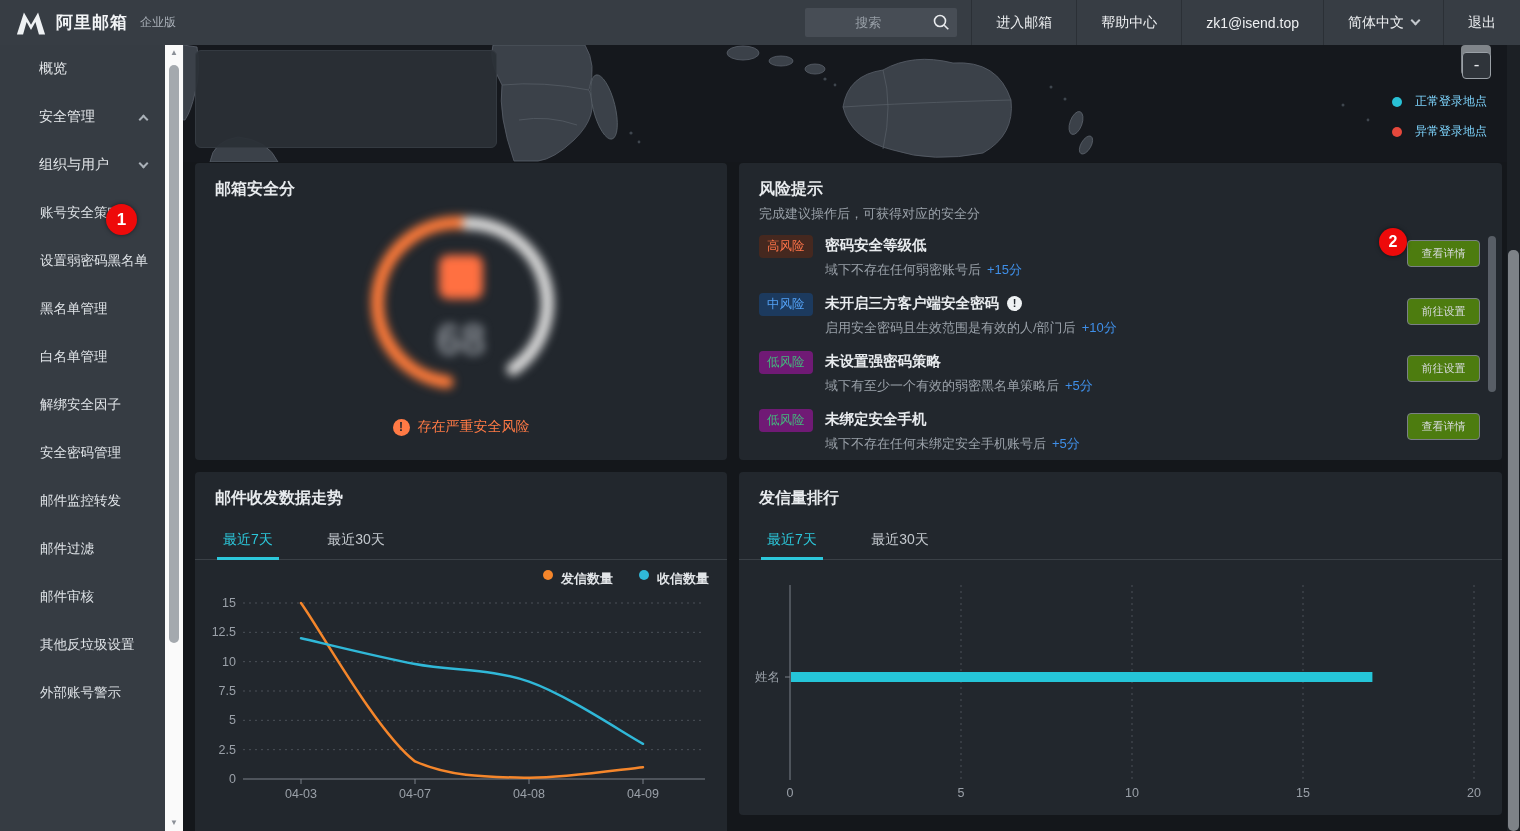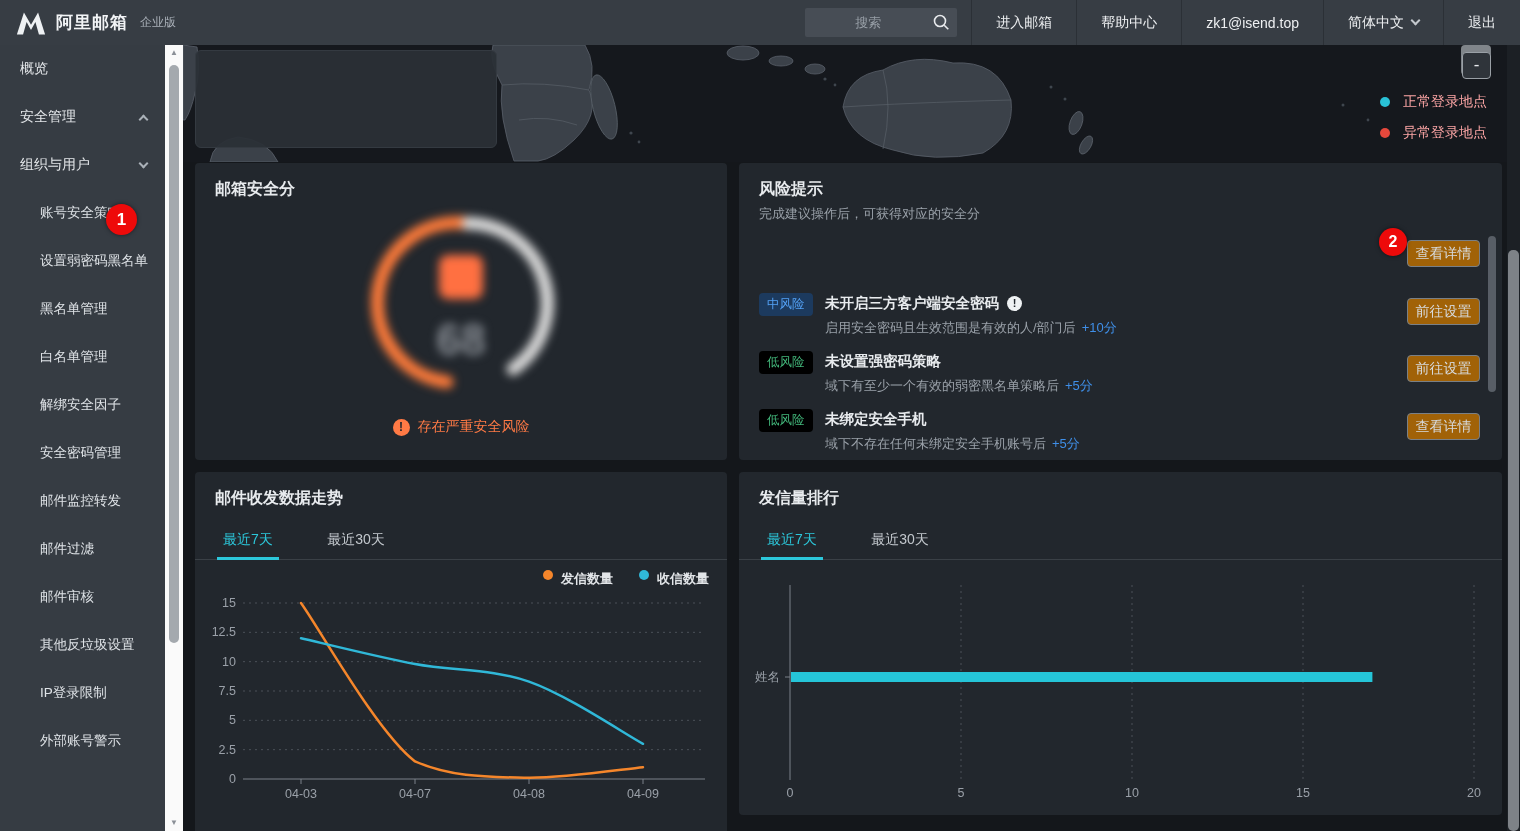--- a/index.html
+++ b/index.html
@@ -27,21 +27,21 @@
     gap:8px; white-space:nowrap; }
   .chev { display:inline-block; width:7px; height:7px; border-right:2px solid #c3c8cd;
     border-bottom:2px solid #c3c8cd; transform:rotate(45deg); margin-top:-4px; }
   .chev.up { transform:rotate(-135deg); margin-top:4px; }
 
   
   .sidebar { position:absolute; left:0; top:45px; width:165px; height:786px;
     background:#363c43; z-index:20; }
   .side-item { height:48px; display:flex; align-items:center; padding:0 18px 0 20px;
     color:#e4e7ea; font-size:14px; cursor:pointer; }
-  .side-item .lbl { flex:1; }
+  .side-item .lbl { flex:1;margin-left:19px; }
   .side-item .chev { border-color:#aab1b8; }
   .sub-item { height:48px; display:flex; align-items:center; padding-left:40px;
     color:#dfe3e7; font-size:13.5px; cursor:pointer; }
   .sub-item.active { background:#12c2d9; color:#ffffff; }
 
   
   .side-sb { position:absolute; left:165px; top:45px; width:18px; height:786px;
     background:#fafafa; z-index:21; }
   .side-sb .arrow { position:absolute; left:0; width:18px; height:16px; color:#8b9097;
     font-size:8px; text-align:center; line-height:16px; cursor:pointer; }
@@ -61,21 +61,21 @@
     background:rgba(43,48,54,0.94); border-radius:6px; border:1px solid #343a41; }
   .map-zoom-partial { position:absolute; left:1278px; top:0; width:30px; height:30px;
     background:#80858a; border-radius:4px; }
   .map-zoom-out { position:absolute; left:1279px; top:7px; width:29px; height:27px;
     background:#2f343a; border:1px solid #9aa0a6; border-radius:4px; color:#e8eaed;
     font-size:17px; line-height:24px; text-align:center; cursor:pointer; }
   .map-legend { position:absolute; right:20px; top:48px; }
   .map-legend .row { display:flex; align-items:center; gap:13px; margin-bottom:13px;
     cursor:pointer; }
   .map-legend .dot { width:10px; height:10px; border-radius:50%; }
-  .map-legend .txt { color:#fca5a5; font-size:14px;text-align:right; }
+  .map-legend .txt { color:#7dd3fc; font-size:12px;text-align:right; }
 
   
   .card { position:absolute; background:#22272d; border-radius:4px; }
   #card-score { left:195px; top:163px; width:532px; height:297px; }
   #card-risk  { left:739px; top:163px; width:763px; height:297px; }
   #card-trend { left:195px; top:472px; width:532px; height:435px; }
   #card-rank  { left:739px; top:472px; width:763px; height:343px; }
   .card-title { position:absolute; left:20px; top:16px; color:#e8ebee; font-size:16px;
     font-weight:bold; }
 
@@ -89,30 +89,30 @@
     line-height:17px; }
   .score-status .txt { color:#ff7a45; font-size:14px; }
 
   
   .risk-sub { position:absolute; left:20px; top:42px; color:#9aa1a9; font-size:13px; }
   .risk-row { position:absolute; left:20px; width:640px; height:58px; }
   .risk-badge { position:absolute; left:0; top:2px; font-size:12.5px; padding:3px 8px;
     border-radius:4px; }
   .risk-badge.high { color:#ff7449; background:#45281f; }
   .risk-badge.mid  { color:#53a1f5; background:#1c3a5e; }
-  .risk-badge.low  { color:#43b97c; background:#000000; }
+  .risk-badge.low  { color:#43b97c; background:#701a75; }
   .risk-title { position:absolute; left:66px; top:3px; color:#e8ebee; font-size:14.5px;
     font-weight:bold; display:flex; align-items:center; gap:8px; }
   .info-ic { width:15px; height:15px; border-radius:50%; background:#eef1f3;
     color:#22272d; font-weight:bold; font-size:11px; line-height:15px;
     text-align:center; cursor:pointer; }
   .risk-desc { position:absolute; left:66px; top:28px; color:#9aa1a9; font-size:13px; }
   .risk-desc .bonus { color:#3f8fe8; margin-left:6px; }
-  .risk-btn { position:absolute; right:22px; width:73px; height:27px; background:#a16207;
-    border:1px solid #7a8086; border-radius:4px; color:#d7dadd; font-size:14px;
+  .risk-btn { position:absolute; right:22px; width:73px; height:27px; background:#4d7c0f;
+    border:1px solid #7a8086; border-radius:4px; color:#d7dadd; font-size:11px;
     cursor:pointer; font-family:"Liberation Sans", sans-serif; }
   .risk-sb-thumb { position:absolute; right:6px; top:73px; width:8px; height:156px;
     background:#585e66; border-radius:4px; cursor:pointer; }
 
   
   .tabs { position:absolute; left:0; top:54px; width:100%; height:34px;
     border-bottom:1px solid #3a4046; padding-left:22px; }
   .tab { display:inline-block; height:34px; line-height:26px; margin-right:38px;
     padding:0 6px; color:#c3c8cd; font-size:14px; cursor:pointer; }
   .tab.active { color:#2cc7da; border-bottom:3px solid #2cc7da; }
@@ -209,23 +209,20 @@
         <span>邮件监控转发</span>
       </div>
     <div class="sub-item">
         <span>邮件过滤</span>
       </div>
     <div class="sub-item">
         <span>邮件审核</span>
       </div>
     <div class="sub-item">
         <span>其他反垃圾设置</span>
-      </div>
-    <div class="sub-item">
-        <span>IP登录限制</span>
       </div>
     <div class="sub-item">
         <span>外部账号警示</span>
       </div>
   </div>
 
   <div class="side-sb">
     <div class="arrow" style="top:0;">▲</div>
     <div class="thumb"></div>
     <div class="arrow" style="bottom:0;">▼</div>
@@ -290,20 +287,27 @@
     <div class="score-status">
       <span class="warn-ic">!</span>
       <span class="txt">存在严重安全风险</span>
     </div>
   </div>
 
   <div class="card" id="card-risk">
     <div class="card-title">风险提示</div>
     <div class="risk-sub">完成建议操作后，可获得对应的安全分</div>
 
+    <div class="risk-row" style="top:70px;">
+      <span class="risk-badge high">高风险</span>
+      <span class="risk-title">密码安全等级低</span>
+      <span class="risk-desc">
+        <span>域下不存在任何弱密账号后</span><span class="bonus">+15分</span>
+      </span>
+    </div>
     <div class="risk-row" style="top:128px;">
       <span class="risk-badge mid">中风险</span>
       <span class="risk-title">
         <span>未开启三方客户端安全密码</span>
         <span class="info-ic">!</span>
       </span>
       <span class="risk-desc">
         <span>启用安全密码且生效范围是有效的人/部门后</span><span class="bonus">+10分</span>
       </span>
     </div>

